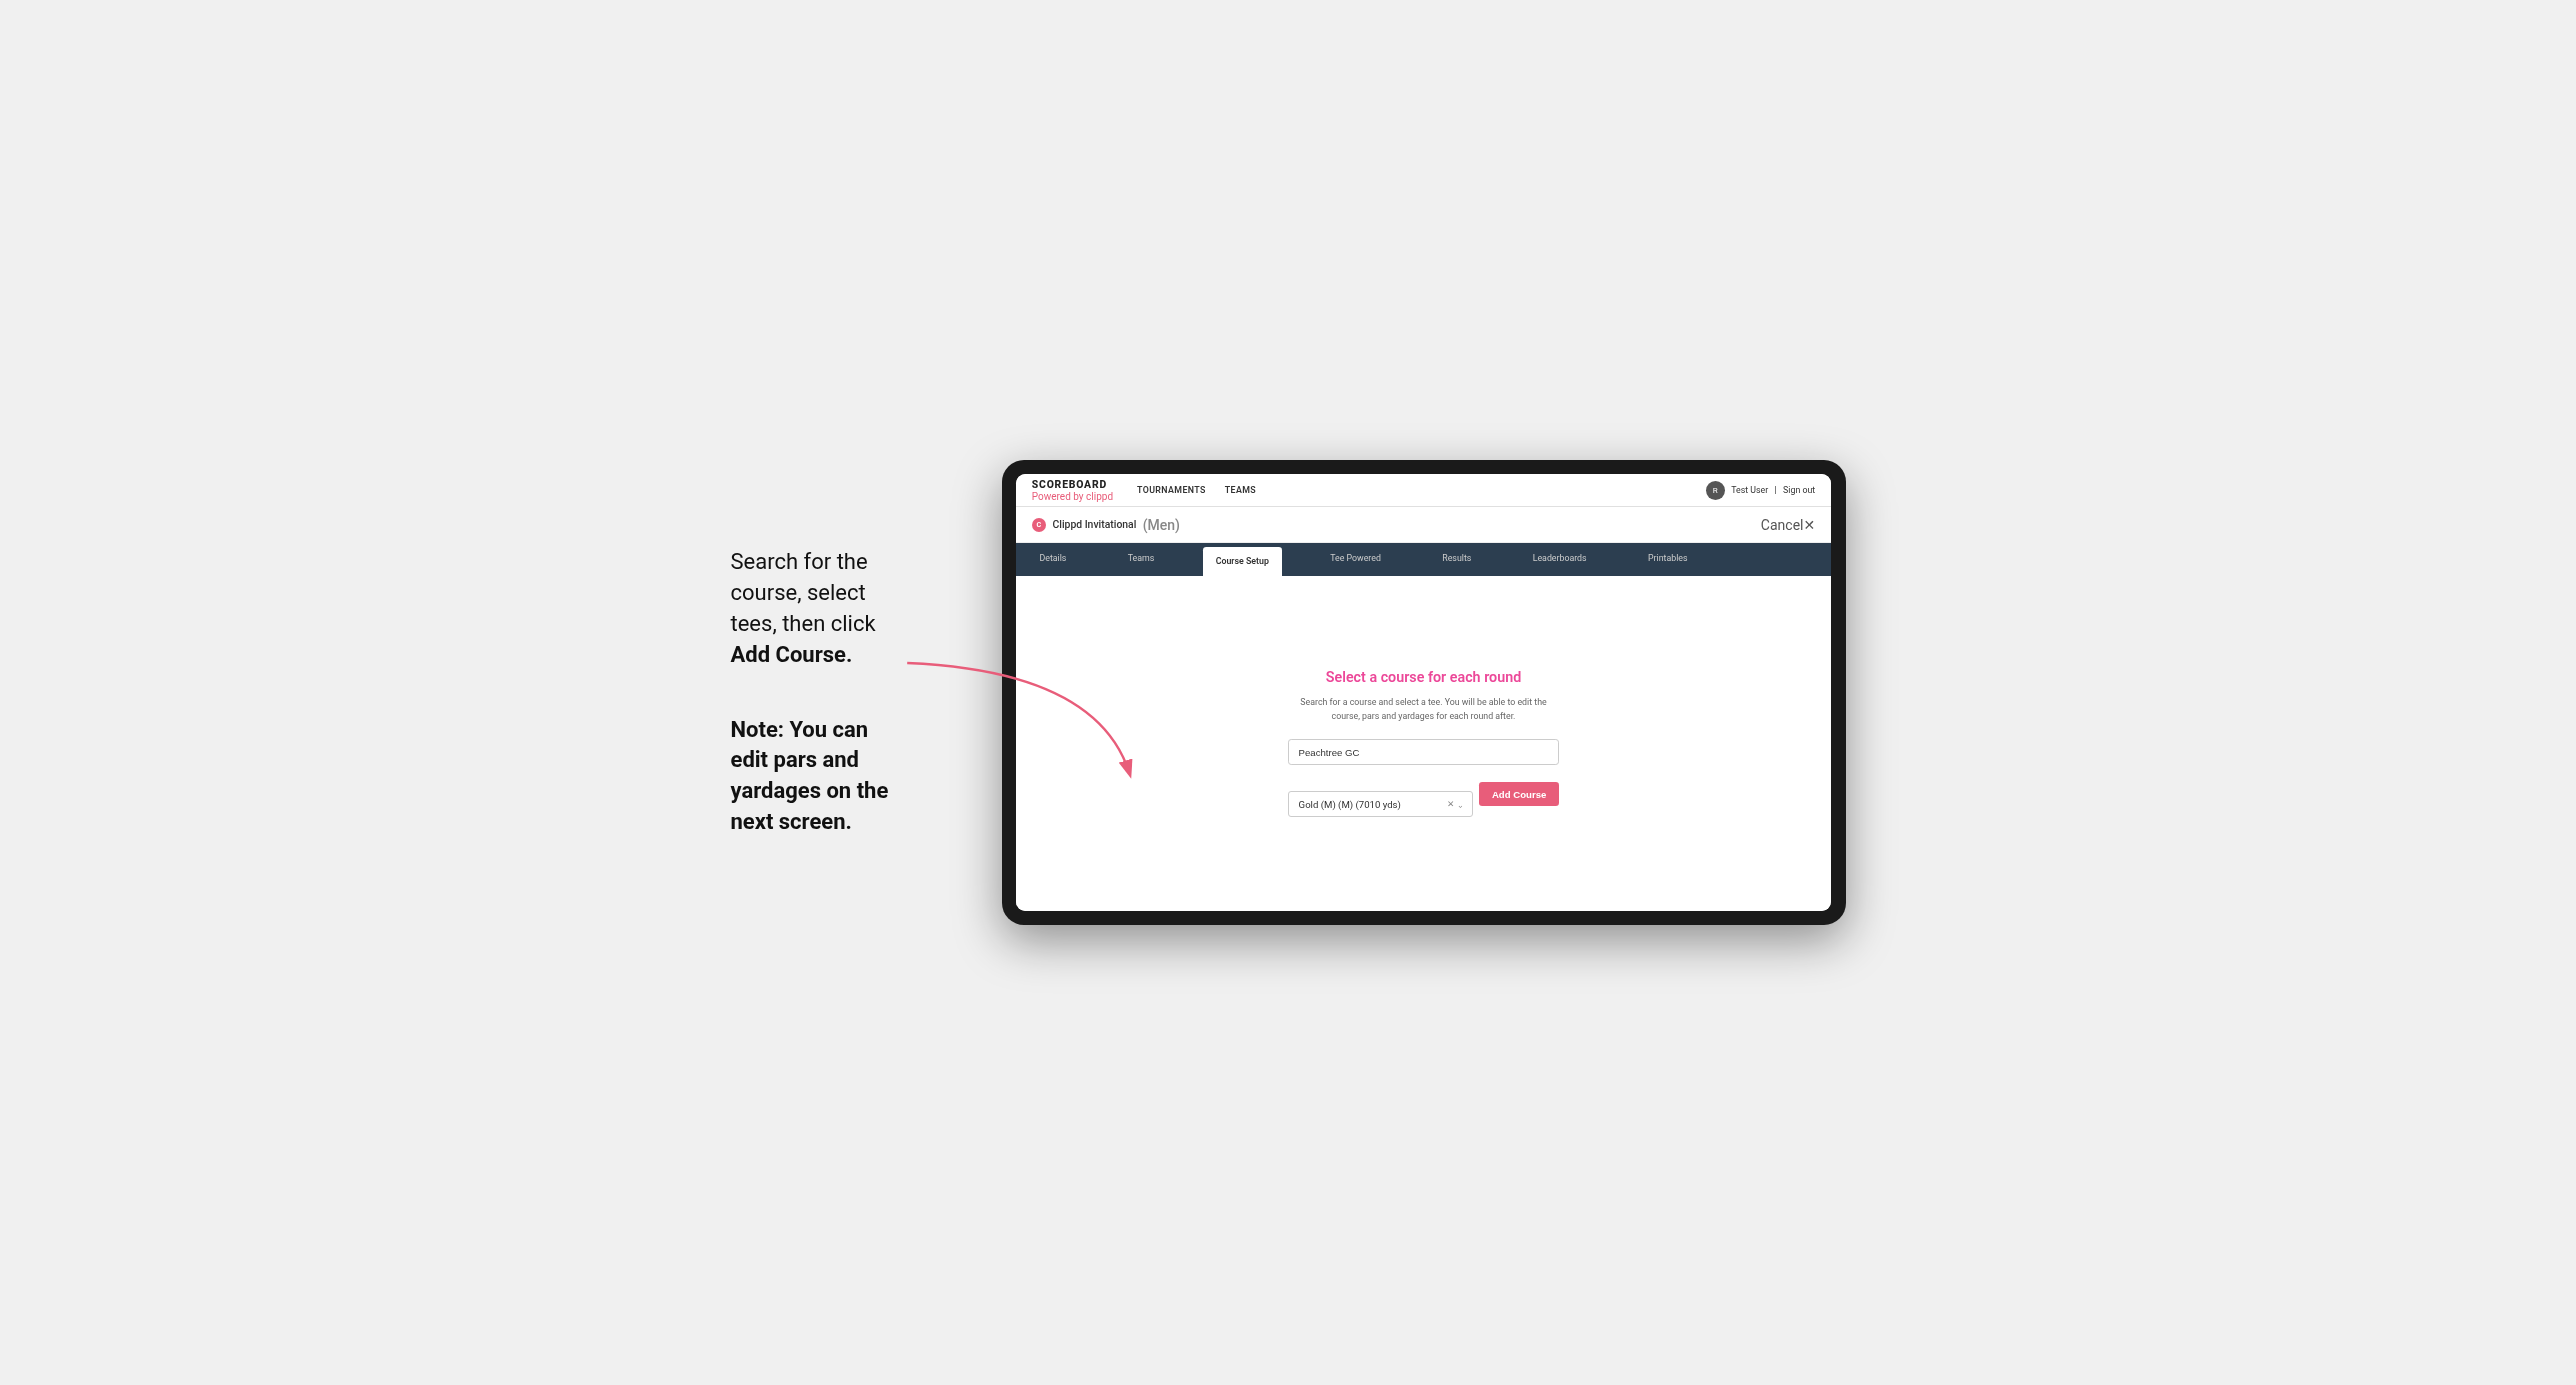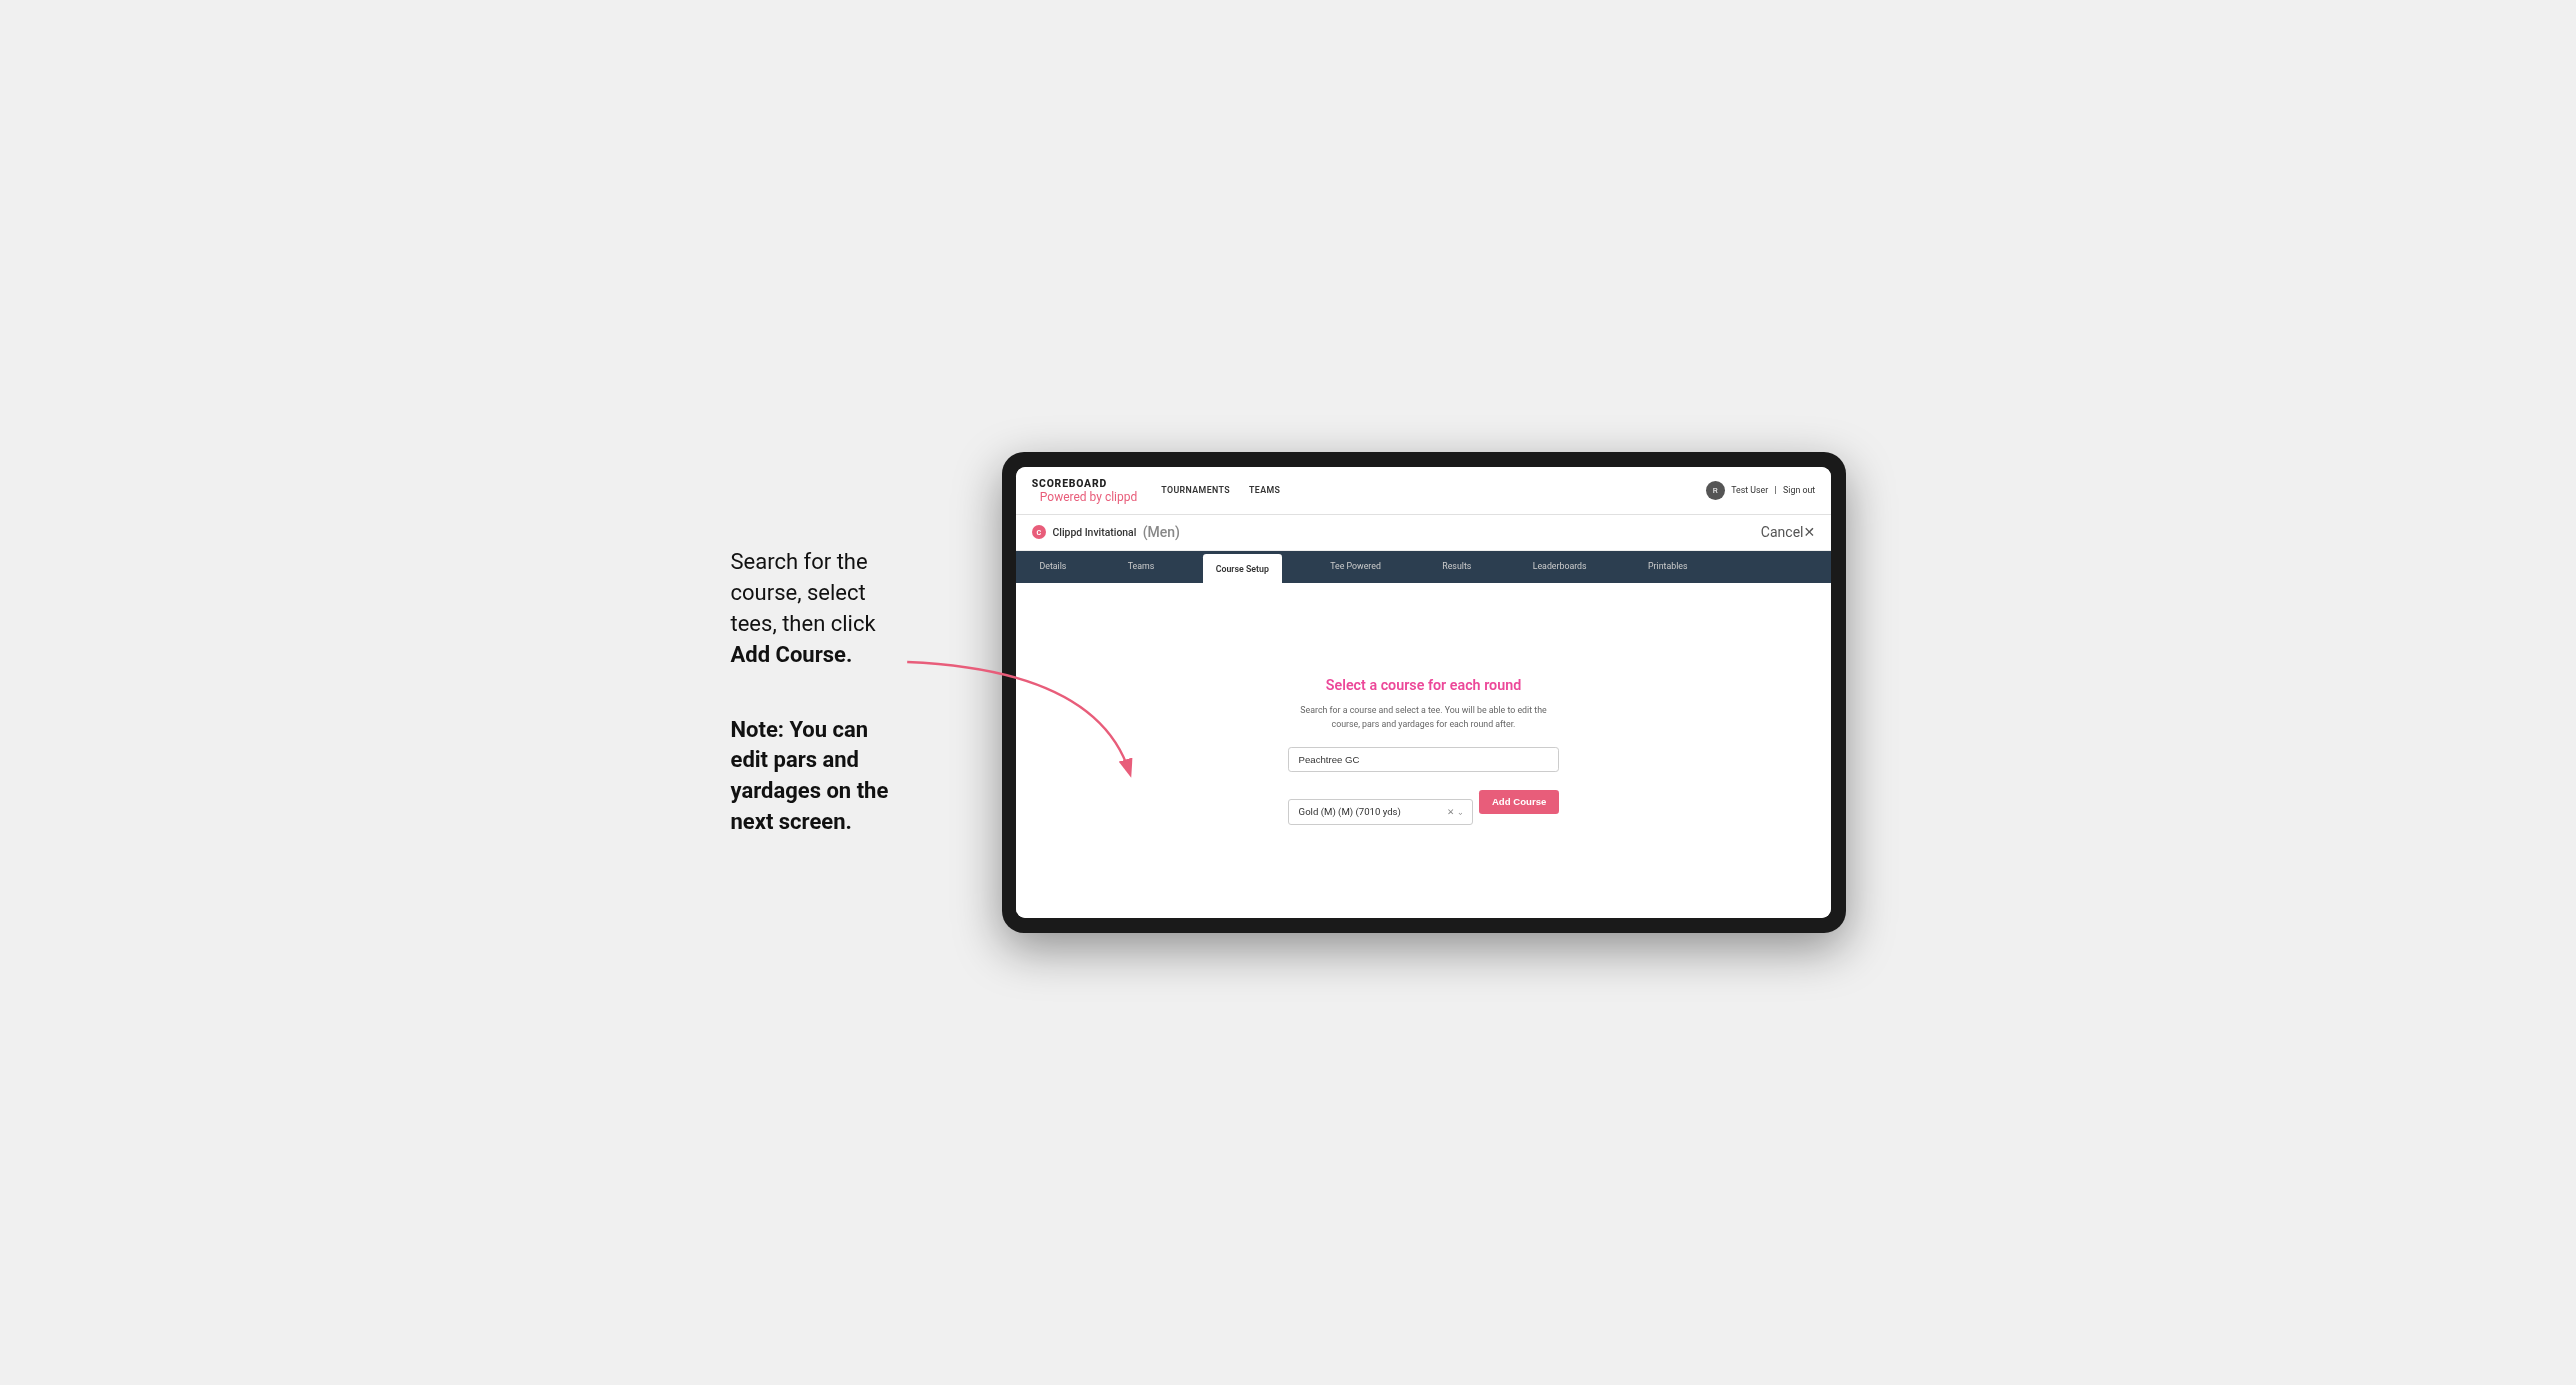--- a/index.html
+++ b/index.html
@@ -52,42 +52,41 @@
       background: #fff;
       border-radius: 9.6px;
       overflow: hidden;
       position: relative;
     }
 
     
     .top-nav {
       background: #fff;
       border-bottom: 0.8px solid #e0e0e0;
-      padding: 10px 16px;
+      padding: 4px 16px;
       display: flex;
       align-items: center;
       justify-content: space-between;
     }
 
     .logo-area {
       display: flex;
       flex-direction: column;
     }
 
     .logo-title {
       font-size: 10.4px;
       font-weight: 800;
       letter-spacing: 0.8px;
       color: #222;
     }
 
     .logo-subtitle {
-      font-size: 12px;
+      font-size: 10px;
       color: #e85d7a;
-      margin-left: 8px;
     }
 
     .nav-links {
       display: flex;
       gap: 19px;
       margin-left: 24px;
     }
 
     .nav-link {
       font-size: 8.8px;

